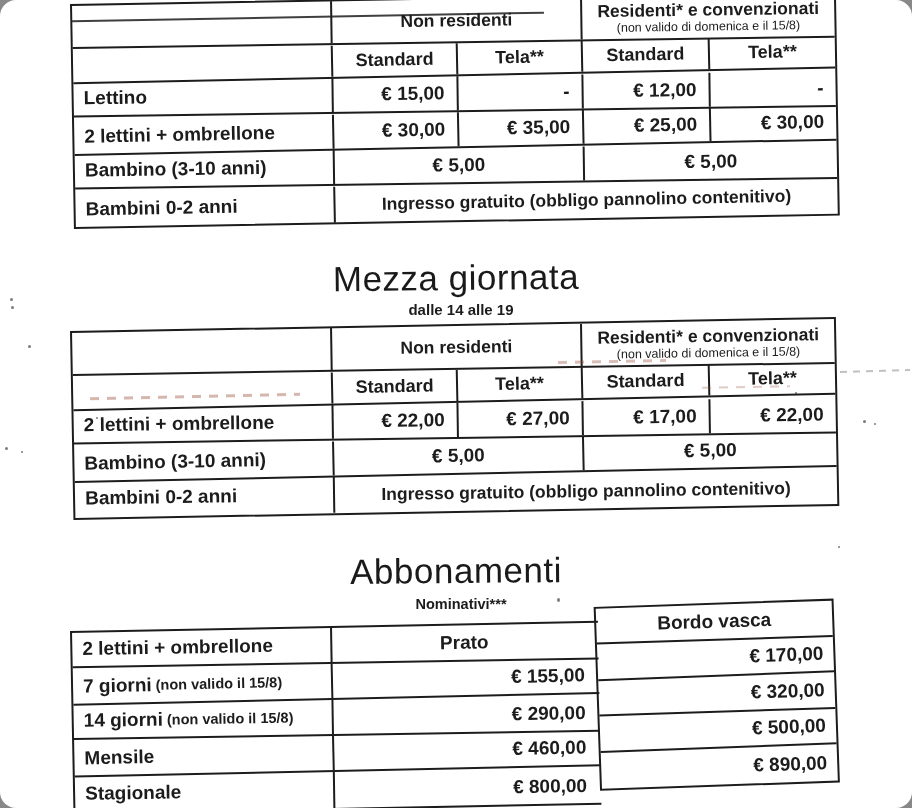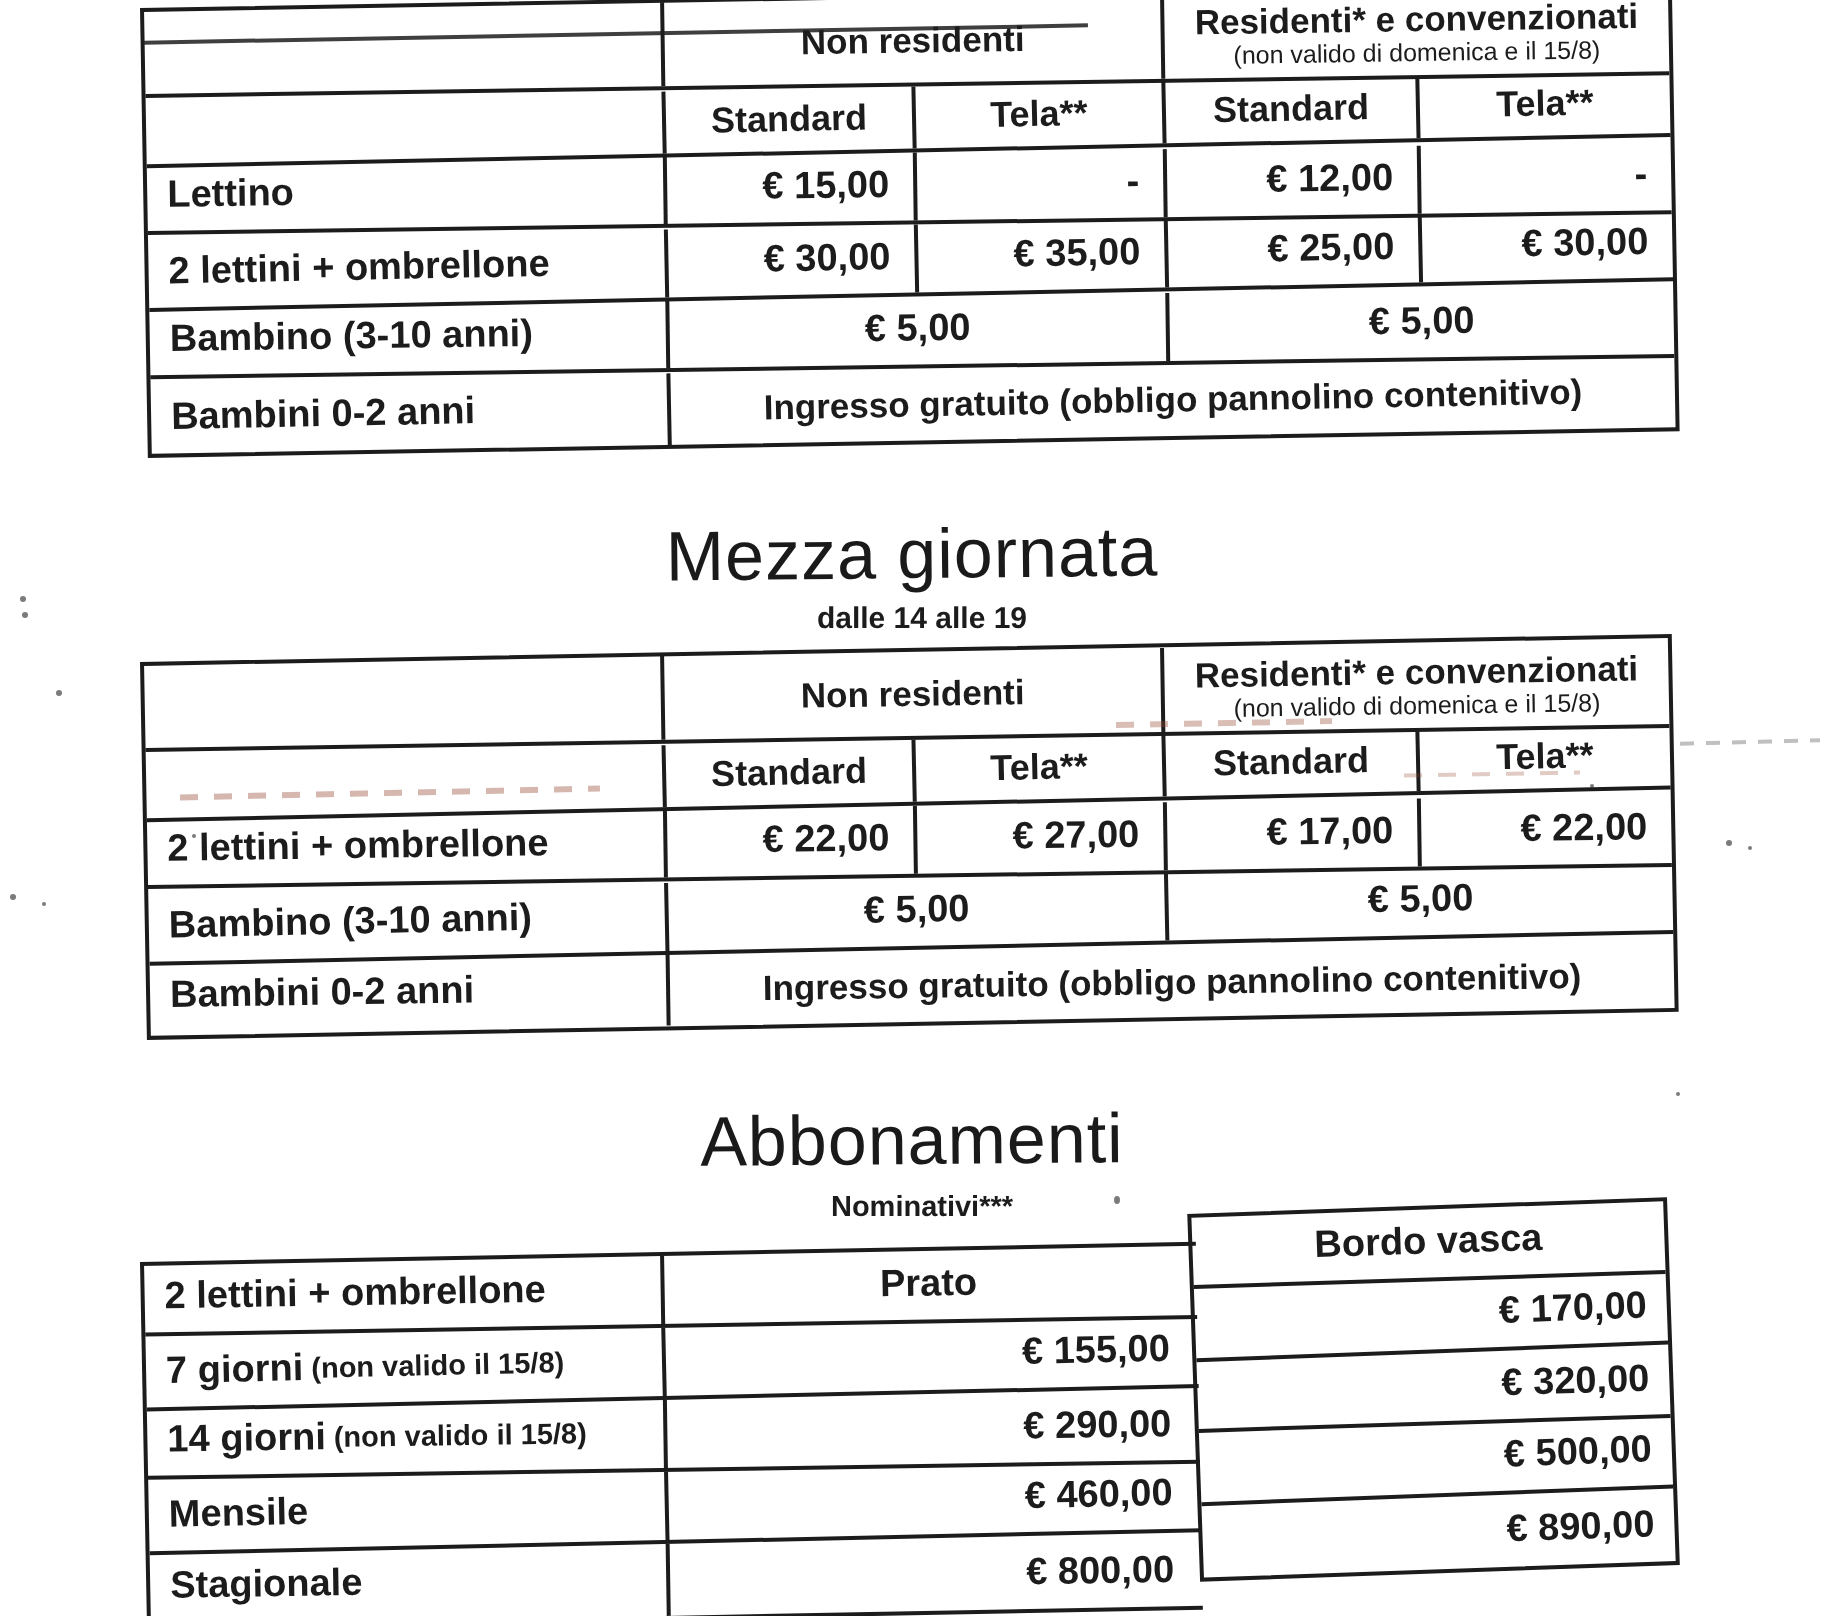--- a/index.html
+++ b/index.html
@@ -4,21 +4,21 @@
 <style>
   :root{
     --ink:#1c1c1c;
     --paper:#ffffff;
     --red:#93452f;
   }
   *{margin:0;padding:0;box-sizing:border-box;}
   body{background:#888;font-family:"Liberation Sans","DejaVu Sans",sans-serif;}
   .page{
     position:relative;width:912px;height:808px;overflow:hidden;
-    background:var(--paper);color:var(--ink);
+    background:var(--paper);color:var(--ink);border-radius:16px;
   }
   
   .ptable{
     position:absolute;width:766px;border:2px solid var(--ink);
     transform-origin:left top;background:transparent;
   }
   .row{display:flex;border-bottom:2px solid var(--ink);}
   .row.last-row{border-bottom:none;}
   
   .row:nth-child(1){transform:rotate(.15deg);}

